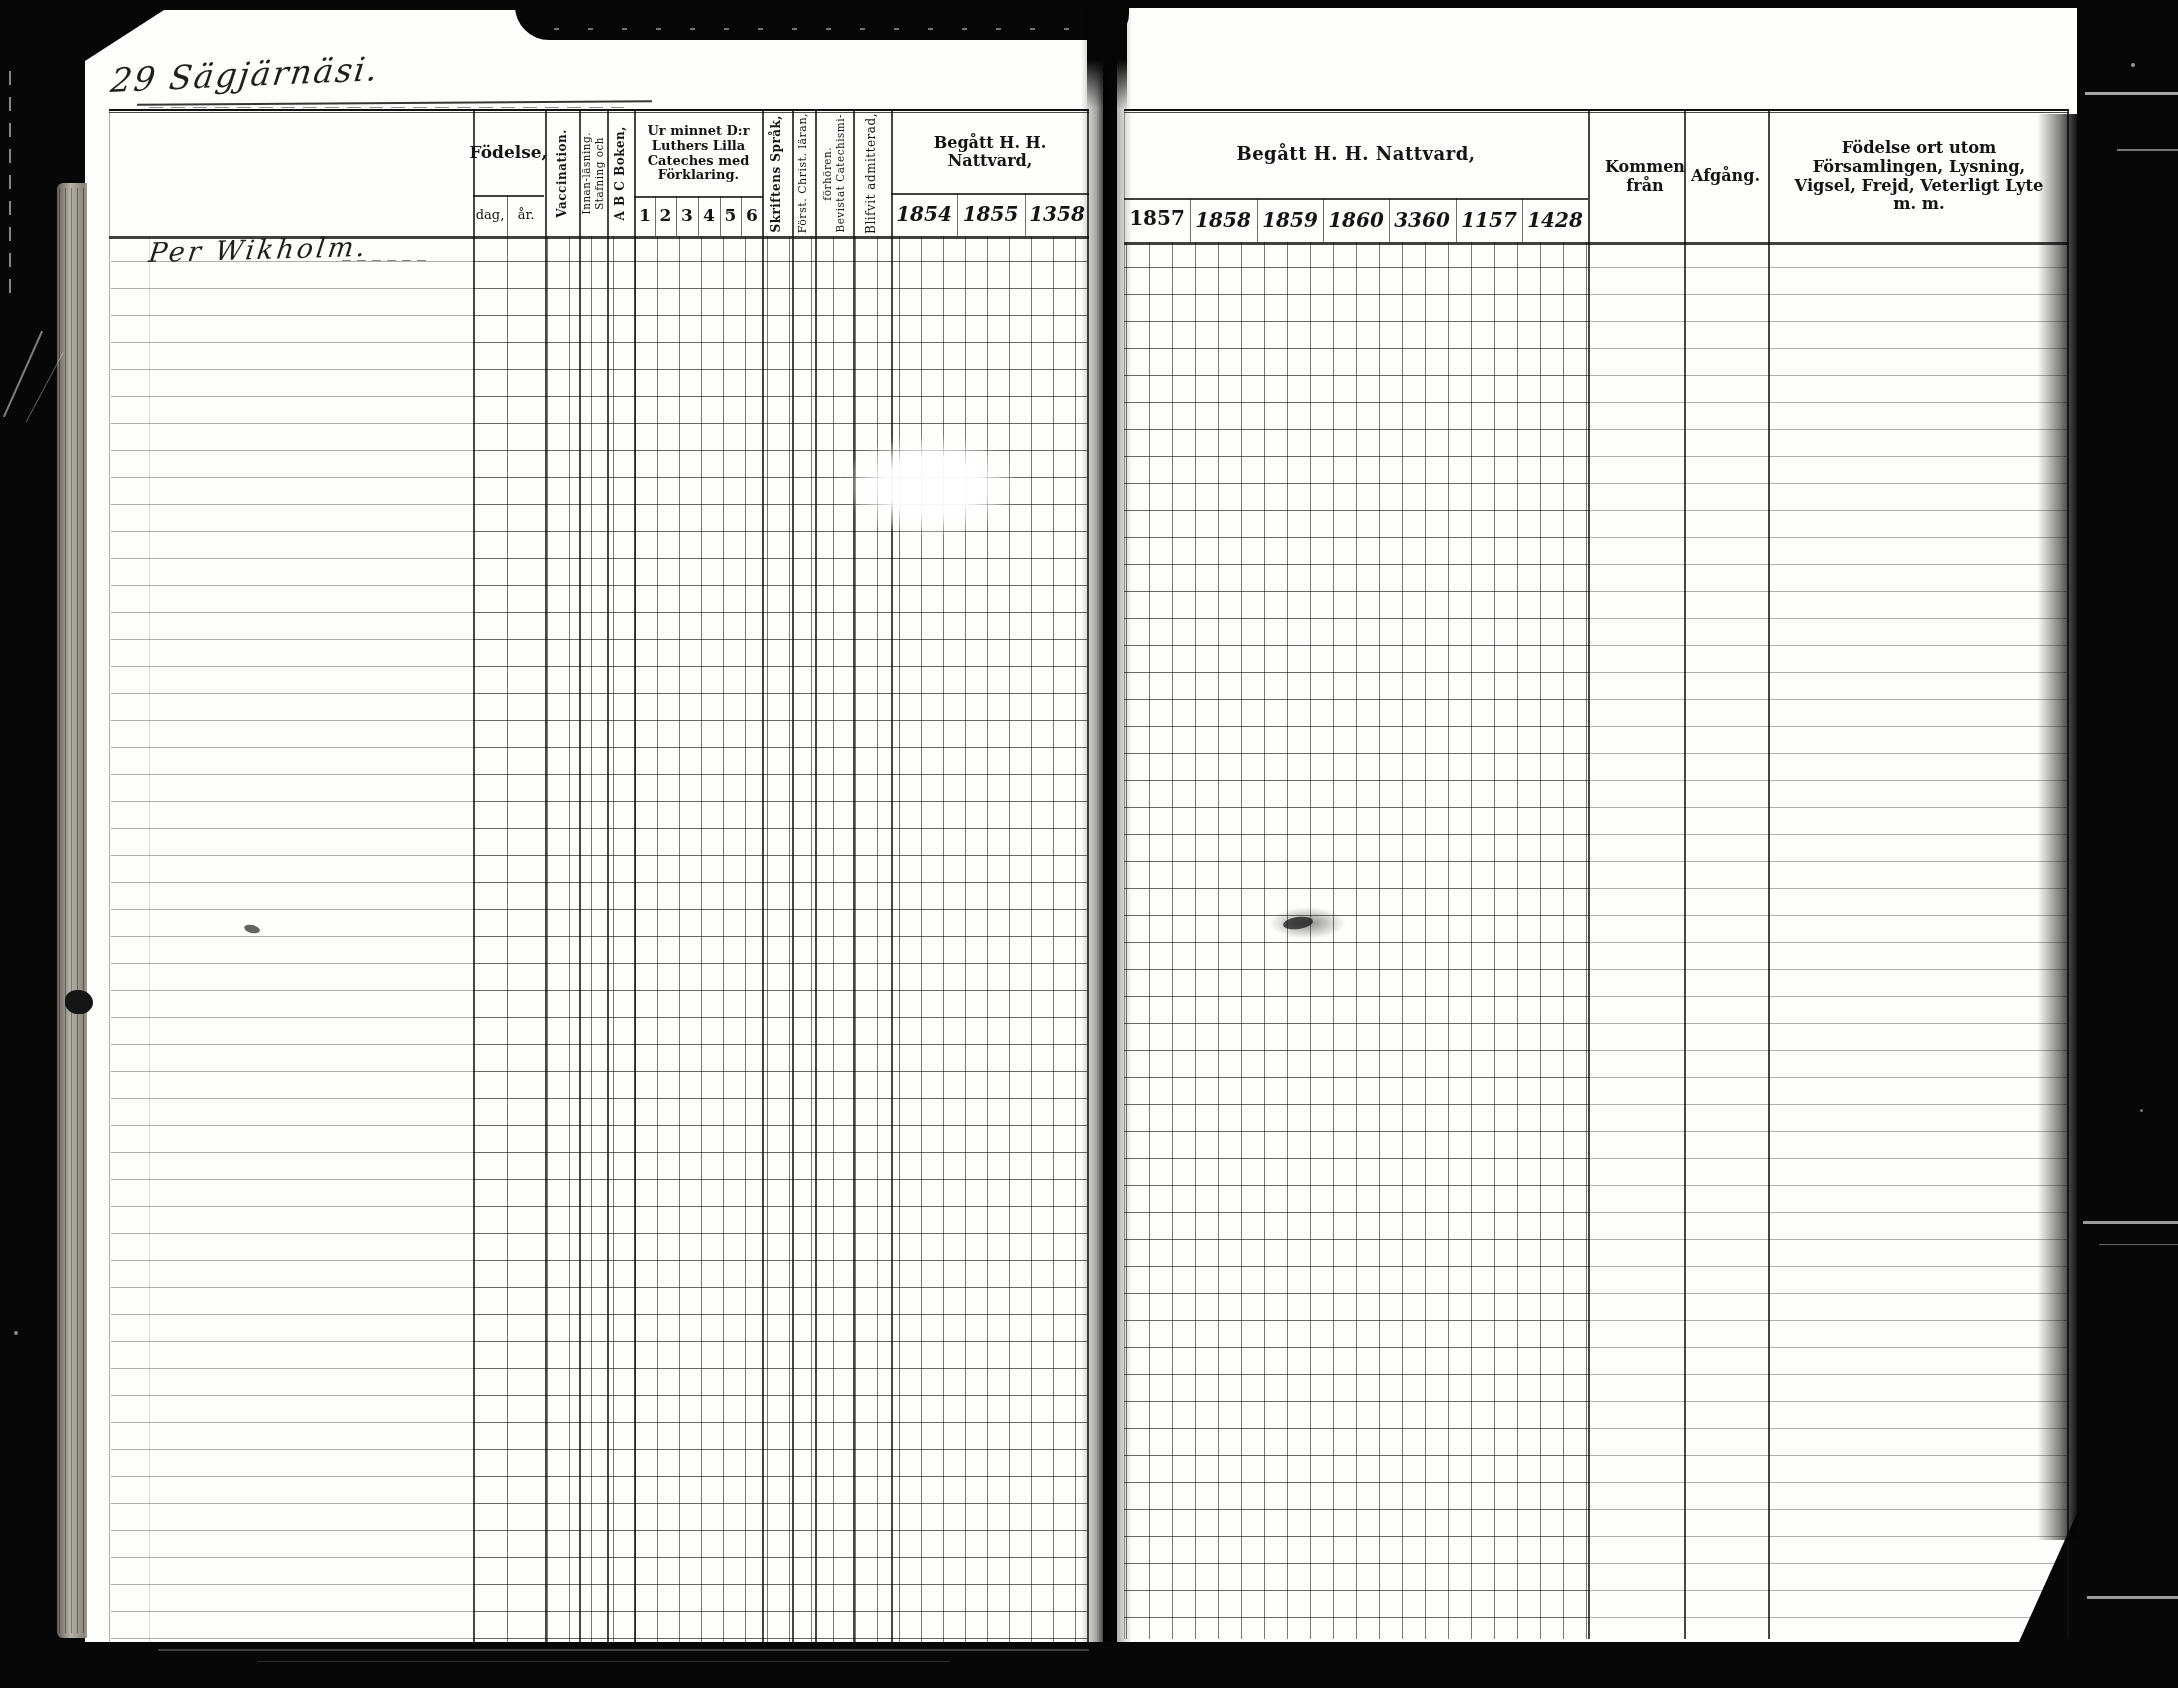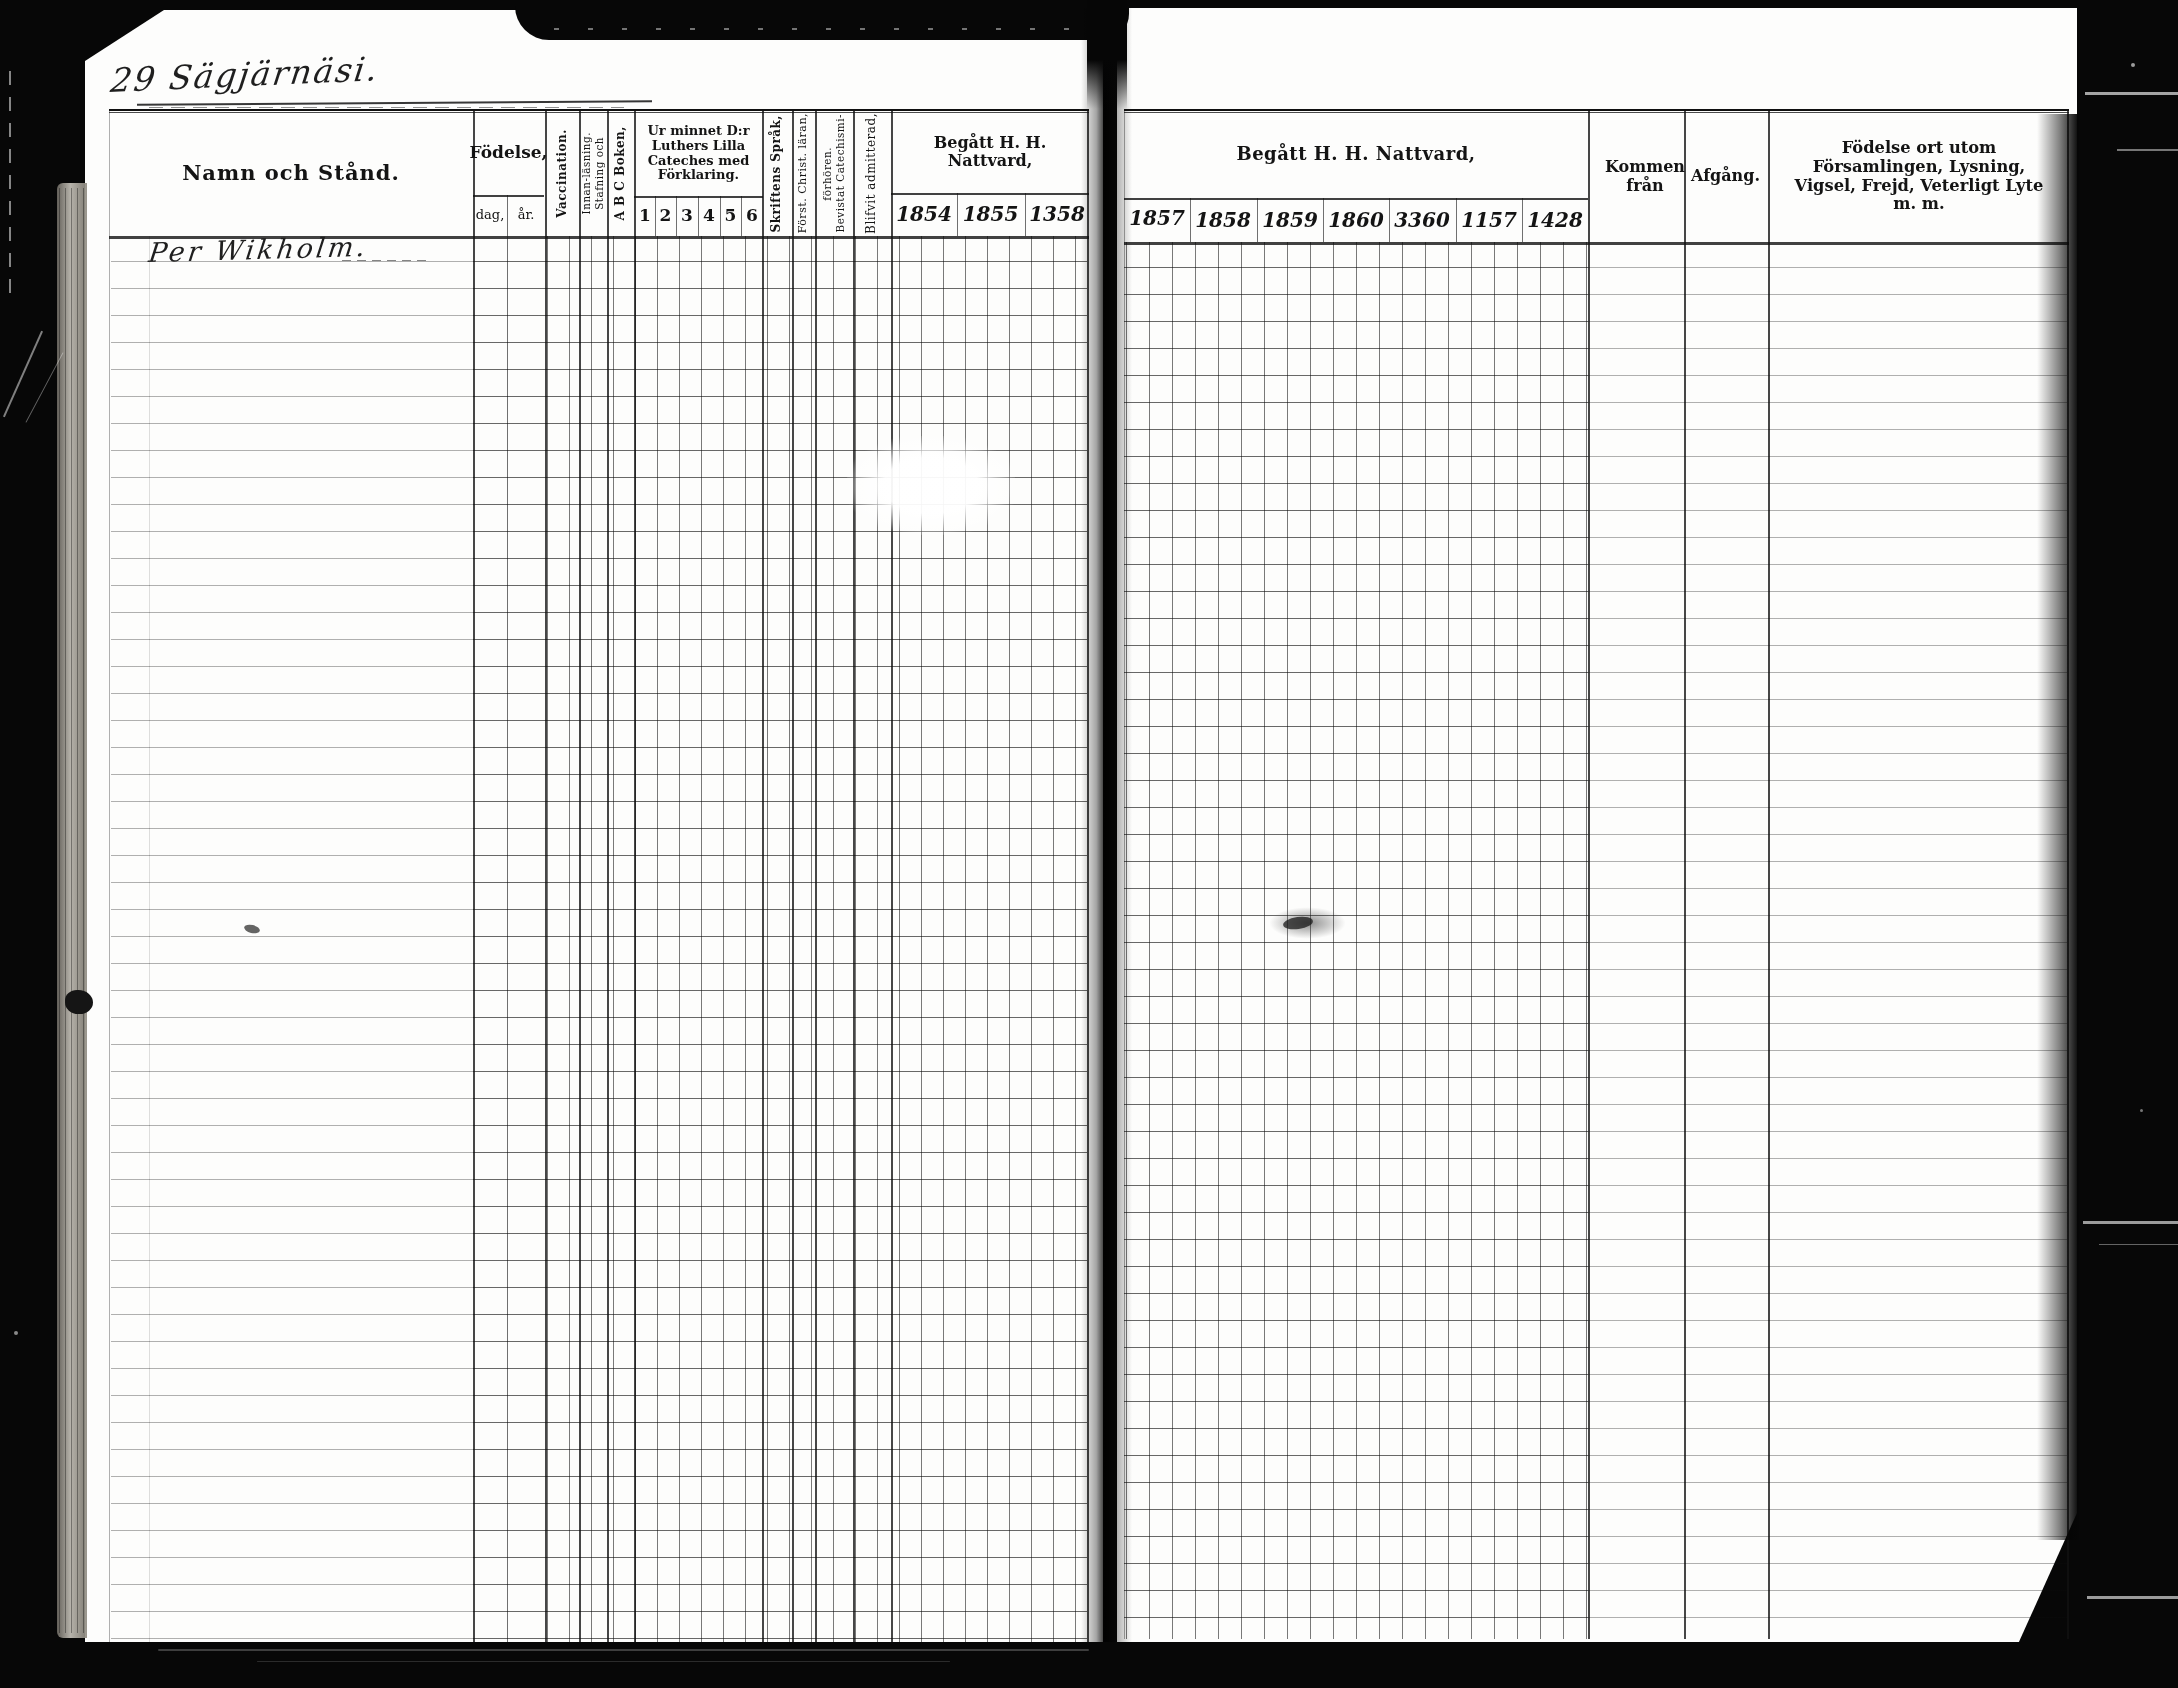--- a/index.html
+++ b/index.html
@@ -62,21 +62,20 @@
 <div class="hand" style="left:111px;top:55px;font-size:33px;letter-spacing:2px;
             transform:rotate(-2.5deg) skewX(-10deg);">29 Sägjärnäsi.</div>
 <div style="position:absolute;left:137px;top:102px;width:515px;height:2px;
             background:rgba(20,20,20,.85);transform:rotate(-.4deg);"></div>
 <div style="position:absolute;left:149px;top:107px;width:475px;height:1px;opacity:.5;
             background:repeating-linear-gradient(90deg,#222 0 14px,transparent 14px 22px);"></div>
 
 <div style="position:absolute;left:109px;top:111px;width:980px;height:1531px;z-index:2;">
   <div class="toprule" style="top:-2px;"></div>
 
-  <div class="cell b" style="left:0;top:0;width:364px;height:125px;font-size:21px;letter-spacing:1px;">Namn och Stånd.</div>
 
   <div class="cell b" style="left:364px;top:0;width:71px;height:84px;font-size:17px;">Födelse,</div>
   <div class="cell" style="left:364px;top:84px;width:34px;height:41px;font-size:13px;">dag,</div>
   <div class="cell" style="left:398px;top:84px;width:38px;height:41px;font-size:13px;">år.</div>
 
   <div class="cell vcell b" style="left:436px;top:0;width:35px;height:125px;font-size:12px;">
     <span class="vtxt">Vaccination.</span>
   </div>
 
   <div class="cell vcell" style="left:470px;top:0;width:28px;height:125px;font-size:10.4px;gap:1px;">
@@ -145,21 +144,21 @@
   <div class="rowlines" style="left:364px;top:150px;right:2px;bottom:0;"></div>
   <div class="colgrid" style="left:438px;top:125px;width:541px;bottom:0;"></div>
   <div class="vline thin" style="left:40px;top:125px;bottom:0;opacity:.22;"></div>
 </div>
 
 <div style="position:absolute;left:1124px;top:111px;width:945px;height:1528px;z-index:2;">
   <div class="toprule" style="top:-2px;"></div>
 
   <div class="cell b" style="left:0;top:0;width:464px;height:87px;font-size:18px;letter-spacing:0.5px;">Begått H. H. Nattvard,</div>
 
-  <div class="cell b" style="left:0;top:87px;width:66px;height:40px;font-size:20px;font-style:italic;">1857</div>
+  <div class="cell b" style="left:0;top:87px;width:66px;height:40px;font-size:20px;">1857</div>
   <div class="cell b" style="left:66px;top:87px;width:66px;height:44px;font-size:20px;font-style:italic;">1858</div>
   <div class="cell b" style="left:133px;top:87px;width:66px;height:44px;font-size:20px;font-style:italic;">1859</div>
   <div class="cell b" style="left:199px;top:87px;width:66px;height:44px;font-size:20px;font-style:italic;">1860</div>
   <div class="cell b" style="left:265px;top:87px;width:66px;height:44px;font-size:20px;font-style:italic;">3360</div>
   <div class="cell b" style="left:332px;top:87px;width:66px;height:44px;font-size:20px;font-style:italic;">1157</div>
   <div class="cell b" style="left:398px;top:87px;width:66px;height:44px;font-size:20px;font-style:italic;">1428</div>
 
   <div class="cell b" style="left:464px;top:0;width:114px;height:131px;font-size:16px;padding:0 14px;box-sizing:border-box;">Kommen från</div>
   <div class="cell b" style="left:560px;top:0;width:83px;height:131px;font-size:16px;">Afgång.</div>
   <div class="cell b" style="left:644px;top:0;width:302px;height:131px;font-size:16.3px;padding:0 14px;box-sizing:border-box;">Födelse ort utom Församlingen, Lysning, Vigsel, Frejd, Veterligt Lyte m. m.</div>

